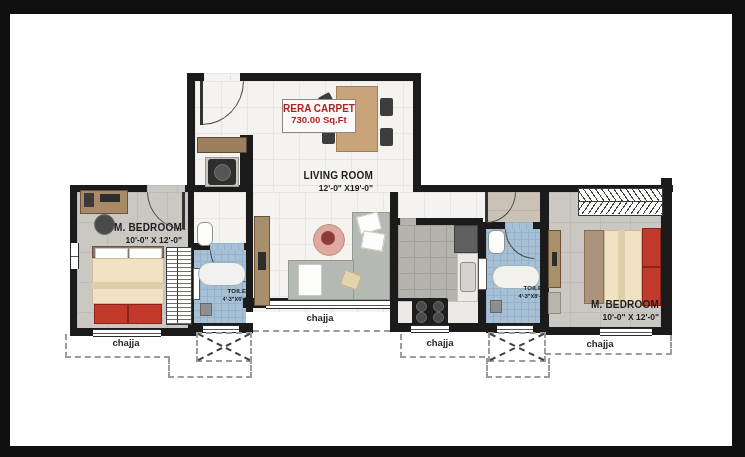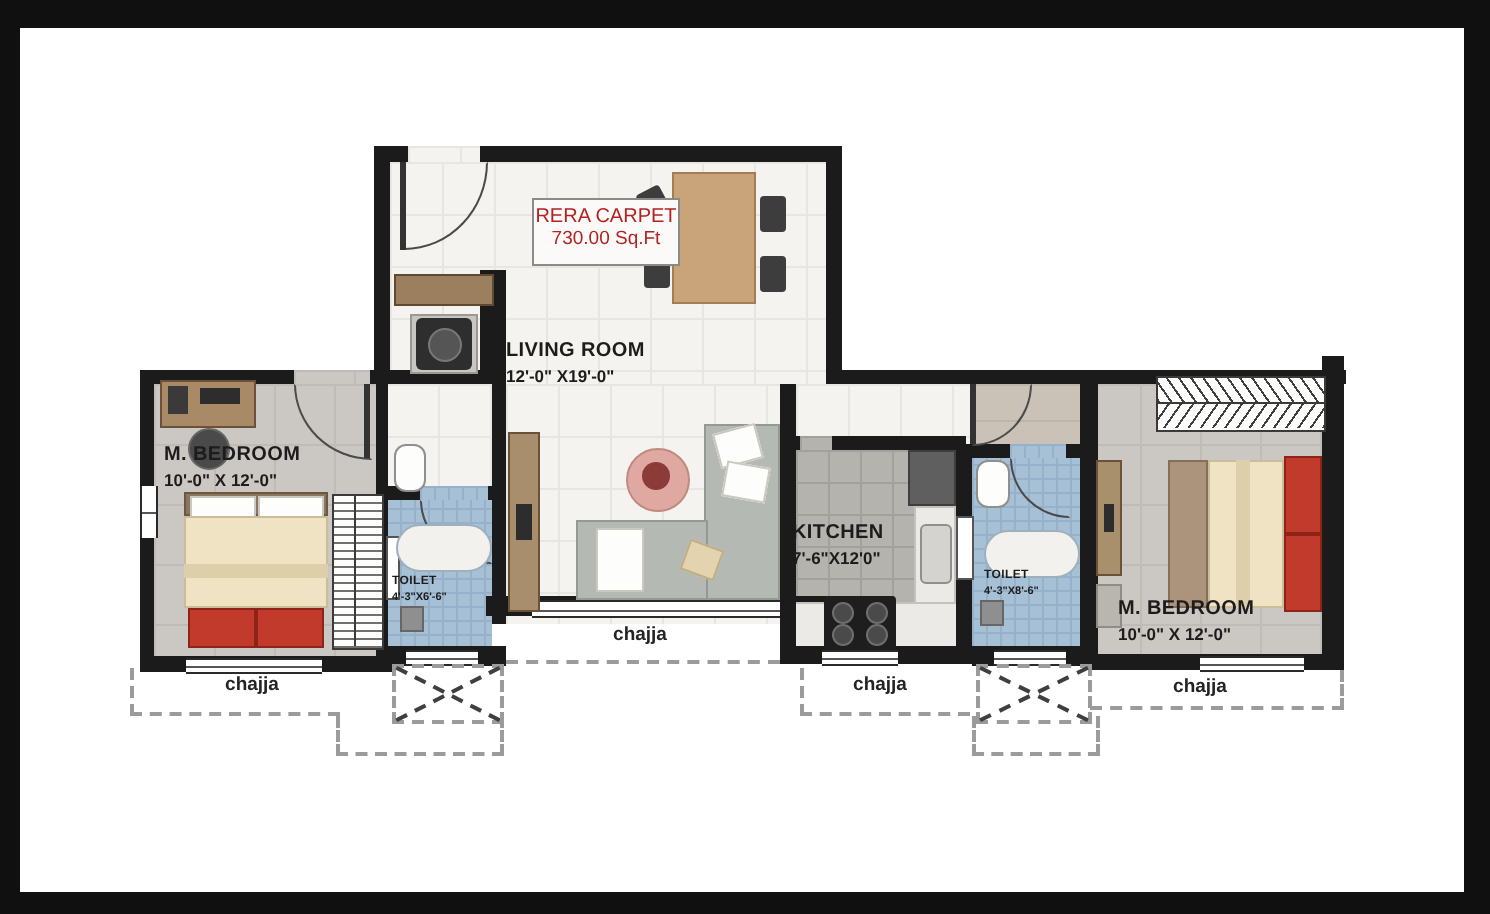--- a/index.html
+++ b/index.html
@@ -22,29 +22,29 @@
     background-size:7px 7px;}
   .floor-lobby{background:#cac2b6;
     background-image:linear-gradient(#bdb5a9 1px,transparent 1px);background-size:18px 18px;}
   .window{background:#fff;border-top:1px solid #2a2a2a;border-bottom:1px solid #2a2a2a;}
   .window:after{content:"";position:absolute;left:0;right:0;top:50%;border-top:1px solid #555;}
   .arc-br{border:1.5px solid transparent;border-right-color:#4a4a4a;border-bottom-color:#4a4a4a;
           border-radius:0 0 100% 0;}
   .arc-bl{border:1.5px solid transparent;border-left-color:#4a4a4a;border-bottom-color:#4a4a4a;
           border-radius:0 0 0 100%;}
   .leaf{background:#333;}
-  .lbl{color:#1c1c1c;font-weight:bold;text-align:left;line-height:1.25;}
+  .lbl{color:#1c1c1c;font-weight:bold;text-align:right;line-height:1.25;}
   .lbl .nm{font-size:10px;letter-spacing:.2px;}
   .lbl .dm{font-size:8.5px;}
   .lbl-sm .nm{font-size:6px;}
   .lbl-sm .dm{font-size:5.5px;}
   .chajja{color:#242424;font-weight:bold;font-size:9.5px;text-align:center;}
   .dash{border:0 dashed #9b9b9b;}
   .xline{position:absolute;left:50%;top:50%;border-top:2px dashed #3f3f3f;}
-  .rera{background:#fbfaf8;border:1px solid #8a8a8a;text-align:center;color:#b22222;font-weight:normal;}
+  .rera{background:#fbfaf8;border:1px solid #8a8a8a;text-align:center;color:#b22222;font-weight:bold;margin-left:16px;}
   .rera .r1{font-size:10px;margin-top:3px;}
   .rera .r2{font-size:9.5px;}
   .furn{box-sizing:border-box;}
   .cushion{background:#fdfdfb;border:1px solid #c9c9c2;}
   .hatch-h{background:#fdfdfc;background-image:repeating-linear-gradient(0deg,#6f6f6f 0 1px,transparent 1px 4px);
            border:1px solid #3a3a3a;}
   .hatch-d1{background-image:repeating-linear-gradient(55deg,#3f3f3f 0 1px,transparent 1px 5px);}
   .hatch-d2{background-image:repeating-linear-gradient(-55deg,#3f3f3f 0 1px,transparent 1px 5px);}
   #flatc{border:2px solid #3c3c3c;background:#fff;color:#111;font-weight:bold;font-size:20px;
          letter-spacing:1px;display:flex;align-items:center;justify-content:center;}
@@ -212,24 +212,20 @@
   <div class="abs lbl" style="left:72px;top:208px;width:100px;">
     <div class="nm">M. BEDROOM</div>
     <div class="dm">10'-0" X 12'-0"</div>
   </div>
 
   <div class="abs lbl lbl-sm" style="left:186px;top:274px;width:54px;">
     <div class="nm">TOILET</div>
     <div class="dm">4'-3"X6'-6"</div>
   </div>
 
-  <div class="abs lbl" style="left:386px;top:247px;width:84px;">
-    <div class="nm">KITCHEN</div>
-    <div class="dm">7'-6"X12'0"</div>
-  </div>
 
   <div class="abs lbl lbl-sm" style="left:482px;top:271px;width:54px;">
     <div class="nm">TOILET</div>
     <div class="dm">4'-3"X8'-6"</div>
   </div>
 
   <div class="abs lbl" style="left:549px;top:285px;width:100px;">
     <div class="nm">M. BEDROOM</div>
     <div class="dm">10'-0" X 12'-0"</div>
   </div>

